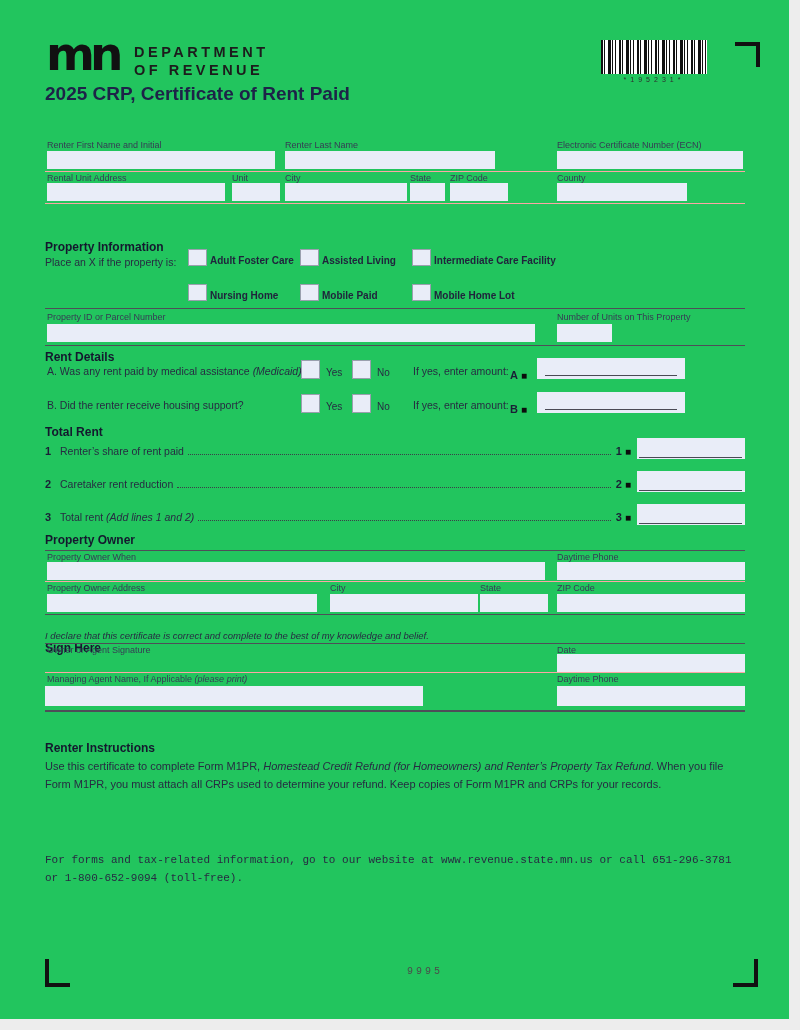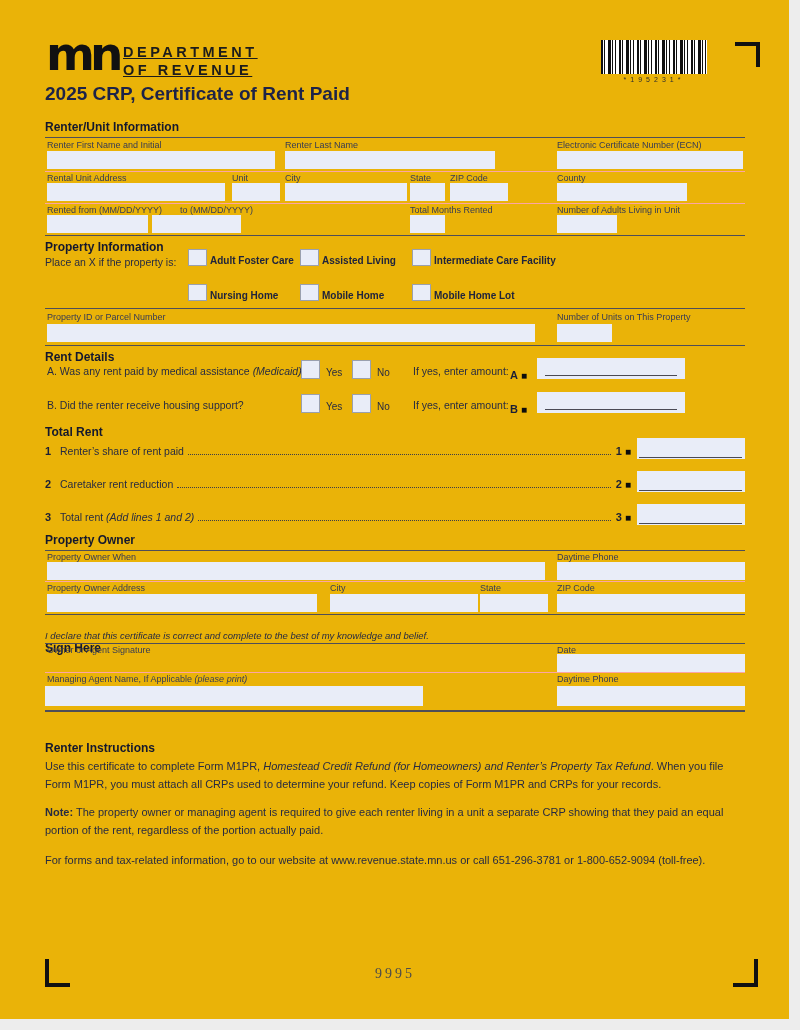--- a/index.html
+++ b/index.html
@@ -1,25 +1,25 @@
 <!DOCTYPE html>
 <html><head>
 <meta charset="utf-8">
 <style>
   html,body{margin:0;padding:0;background:#fff;}
-  .page{position:relative;width:800px;height:1030px;background:#eab308;overflow:hidden;
+  .page{position:relative;width:800px;height:1030px;background:#22c55e;overflow:hidden;
         font-family:"Liberation Sans",sans-serif;color:#2b2f45;}
   .edge-r{position:absolute;right:0;top:0;width:11px;height:1030px;background:#ededed;}
   .edge-b{position:absolute;left:0;top:1019px;width:800px;height:11px;background:#ededed;}
 
   
   .logo{position:absolute;left:46px;top:30px;font-family:"DejaVu Sans",sans-serif;
         font-weight:800;font-size:47px;line-height:47px;letter-spacing:-5px;color:#111;}
-  .dept{position:absolute;left:123px;top:43px;font-size:14.5px;font-weight:bold;
-        letter-spacing:3.5px;color:#1c1c1c;line-height:18px;text-decoration:underline;}
+  .dept{position:absolute;left:134px;top:43px;font-size:14.5px;font-weight:bold;
+        letter-spacing:3.5px;color:#1c1c1c;line-height:18px;}
   .barcode{position:absolute;left:601px;top:40px;width:106px;height:34px;
         background:repeating-linear-gradient(90deg,#101010 0 2px,#fff 2px 3px,#101010 3px 4px,#fff 4px 7px,#101010 7px 10px,#fff 10px 11px,#101010 11px 12px,#fff 12px 14px,#101010 14px 15px,#fff 15px 18px);}
   .barcode-text{position:absolute;left:601px;top:76px;width:106px;text-align:center;
         font-size:7px;letter-spacing:4px;color:#2e2e2e;}
   .corner{position:absolute;width:21px;height:21px;}
   .c-tr{left:735px;top:42px;border-top:4px solid #111;border-right:4px solid #111;}
   .c-bl{left:45px;top:959px;height:24px;border-left:4px solid #111;border-bottom:4px solid #111;}
   .c-br{left:733px;top:959px;height:24px;border-right:4px solid #111;border-bottom:4px solid #111;}
   .title{position:absolute;left:45px;top:83px;font-size:19px;font-weight:bold;color:#1d2348;}
 
@@ -38,40 +38,39 @@
   .amt2{position:absolute;background:#e9edf8;height:21px;}
   .amt2::after{content:"";position:absolute;left:2px;right:3px;bottom:1px;border-bottom:1.5px solid #4a4a55;}
   .trline{position:absolute;left:45px;width:586px;display:flex;align-items:flex-end;
           font-size:10.5px;color:#272b42;}
   .trnum{font-weight:bold;font-size:11px;width:15px;flex:none;color:#1b1f36;}
   .dots{flex:1;margin:0 5px 2px 4px;border-bottom:1.7px dotted #3c3c48;height:11px;}
   .mk{font-size:10px;color:#0c0c0c;margin-left:3px;}
   .mknum{font-weight:bold;font-size:11px;color:#1b1f36;}
   .para{position:absolute;left:45px;width:706px;font-size:11px;line-height:17.5px;color:#272b42;}
   .footer-code{position:absolute;left:45px;top:966px;width:700px;text-align:center;
-          font-size:14px;letter-spacing:3px;color:#4b4b4b;font-family:Liberation Serif, serif;}
+          font-size:10px;letter-spacing:3px;color:#4b4b4b;font-family:Liberation Mono, monospace;padding-left:30px;}
 </style>
 </head>
 <body>
 
 <div class="page">
   <div class="edge-r"></div>
   <div class="edge-b"></div>
 
   <div class="logo">mn</div>
   <div class="dept">
     <div>DEPARTMENT</div>
     <div>OF REVENUE</div>
   </div>
   <div class="barcode"></div>
   <div class="barcode-text">*195231*</div>
   <div class="corner c-tr"></div>
   <div class="title">2025 CRP, Certificate of Rent Paid</div>
 
-  <div class="sec-h ruled" style="top:120px;">Renter/Unit Information</div>
   <div class="row" style="top:138px;height:33px;">
     <span class="lbl" style="left:2px;top:2px;">Renter First Name and Initial</span>
     <span class="lbl" style="left:240px;top:2px;">Renter Last Name</span>
     <span class="lbl" style="left:512px;top:2px;">Electronic Certificate Number (ECN)</span>
     <div class="fld" style="left:2px;top:13px;width:228px;"></div>
     <div class="fld" style="left:240px;top:13px;width:210px;"></div>
     <div class="fld" style="left:512px;top:13px;width:186px;"></div>
   </div>
   <div class="row" style="top:171px;height:32px;">
     <span class="lbl" style="left:2px;top:2px;">Rental Unit Address</span>
@@ -80,43 +79,33 @@
     <span class="lbl" style="left:365px;top:2px;">State</span>
     <span class="lbl" style="left:405px;top:2px;">ZIP Code</span>
     <span class="lbl" style="left:512px;top:2px;">County</span>
     <div class="fld" style="left:2px;top:12px;width:178px;"></div>
     <div class="fld" style="left:187px;top:12px;width:48px;"></div>
     <div class="fld" style="left:240px;top:12px;width:122px;"></div>
     <div class="fld" style="left:365px;top:12px;width:35px;"></div>
     <div class="fld" style="left:405px;top:12px;width:58px;"></div>
     <div class="fld" style="left:512px;top:12px;width:130px;"></div>
   </div>
-  <div class="row row2" style="top:203px;height:32px;">
-    <span class="lbl" style="left:2px;top:2px;">Rented from (MM/DD/YYYY)</span>
-    <span class="lbl" style="left:135px;top:2px;">to (MM/DD/YYYY)</span>
-    <span class="lbl" style="left:365px;top:2px;">Total Months Rented</span>
-    <span class="lbl" style="left:512px;top:2px;">Number of Adults Living in Unit</span>
-    <div class="fld" style="left:2px;top:12px;width:101px;"></div>
-    <div class="fld" style="left:107px;top:12px;width:89px;"></div>
-    <div class="fld" style="left:365px;top:12px;width:35px;"></div>
-    <div class="fld" style="left:512px;top:12px;width:60px;"></div>
-  </div>
 
   <div class="sec-h" style="top:240px;">Property Information</div>
   <span class="body-t" style="position:absolute;left:45px;top:256px;">Place an X if the property is:</span>
   <div class="cb" style="left:188px;top:249px;"></div>
   <span class="cb-lbl" style="left:210px;top:255px;">Adult Foster Care</span>
   <div class="cb" style="left:300px;top:249px;"></div>
   <span class="cb-lbl" style="left:322px;top:255px;">Assisted Living</span>
   <div class="cb" style="left:412px;top:249px;"></div>
   <span class="cb-lbl" style="left:434px;top:255px;">Intermediate Care Facility</span>
   <div class="cb" style="left:188px;top:284px;"></div>
   <span class="cb-lbl" style="left:210px;top:290px;">Nursing Home</span>
   <div class="cb" style="left:300px;top:284px;"></div>
-  <span class="cb-lbl" style="left:322px;top:290px;">Mobile Home</span>
+  <span class="cb-lbl" style="left:322px;top:290px;">Mobile Paid</span>
   <div class="cb" style="left:412px;top:284px;"></div>
   <span class="cb-lbl" style="left:434px;top:290px;">Mobile Home Lot</span>
   <div class="row row2" style="top:308px;height:36px;border-top:1.5px solid #4e4e58;">
     <span class="lbl" style="left:2px;top:3px;">Property ID or Parcel Number</span>
     <span class="lbl" style="left:512px;top:3px;">Number of Units on This Property</span>
     <div class="fld" style="left:2px;top:15px;width:488px;"></div>
     <div class="fld" style="left:512px;top:15px;width:55px;"></div>
   </div>
 
   <div class="sec-h" style="top:350px;">Rent Details</div>
@@ -195,19 +184,18 @@
   </div>
   <div class="row" style="top:672px;height:38px;border-bottom:2px solid #4e4e58;">
     <span class="lbl" style="left:2px;top:2px;"><span>Managing Agent Name, If Applicable </span><span class="it">(please print)</span></span>
     <span class="lbl" style="left:512px;top:2px;">Daytime Phone</span>
     <div class="fld" style="left:0;top:14px;width:378px;height:20px;"></div>
     <div class="fld" style="left:512px;top:14px;width:188px;height:20px;"></div>
   </div>
 
   <div class="sec-h" style="top:741px;">Renter Instructions</div>
   <div class="para" style="top:758px;"><span>Use this certificate to complete Form M1PR, </span><span class="it">Homestead Credit Refund (for Homeowners) and Renter’s Property Tax Refund</span><span>. When you file Form M1PR, you must attach all CRPs used to determine your refund. Keep copies of Form M1PR and CRPs for your records.</span></div>
-  <div class="para" style="top:804px;"><span style="font-weight:bold;">Note:</span><span> The property owner or managing agent is required to give each renter living in a unit a separate CRP showing that they paid an equal portion of the rent, regardless of the portion actually paid.</span></div>
-  <div class="para" style="top:852px;">For forms and tax-related information, go to our website at www.revenue.state.mn.us or call 651-296-3781 or 1-800-652-9094 (toll-free).</div>
+  <div class="para" style="top:852px;font-family:Liberation Mono, monospace;">For forms and tax-related information, go to our website at www.revenue.state.mn.us or call 651-296-3781 or 1-800-652-9094 (toll-free).</div>
 
   <div class="footer-code">9995</div>
   <div class="corner c-bl"></div>
   <div class="corner c-br"></div>
 </div>
 
 </body></html>

